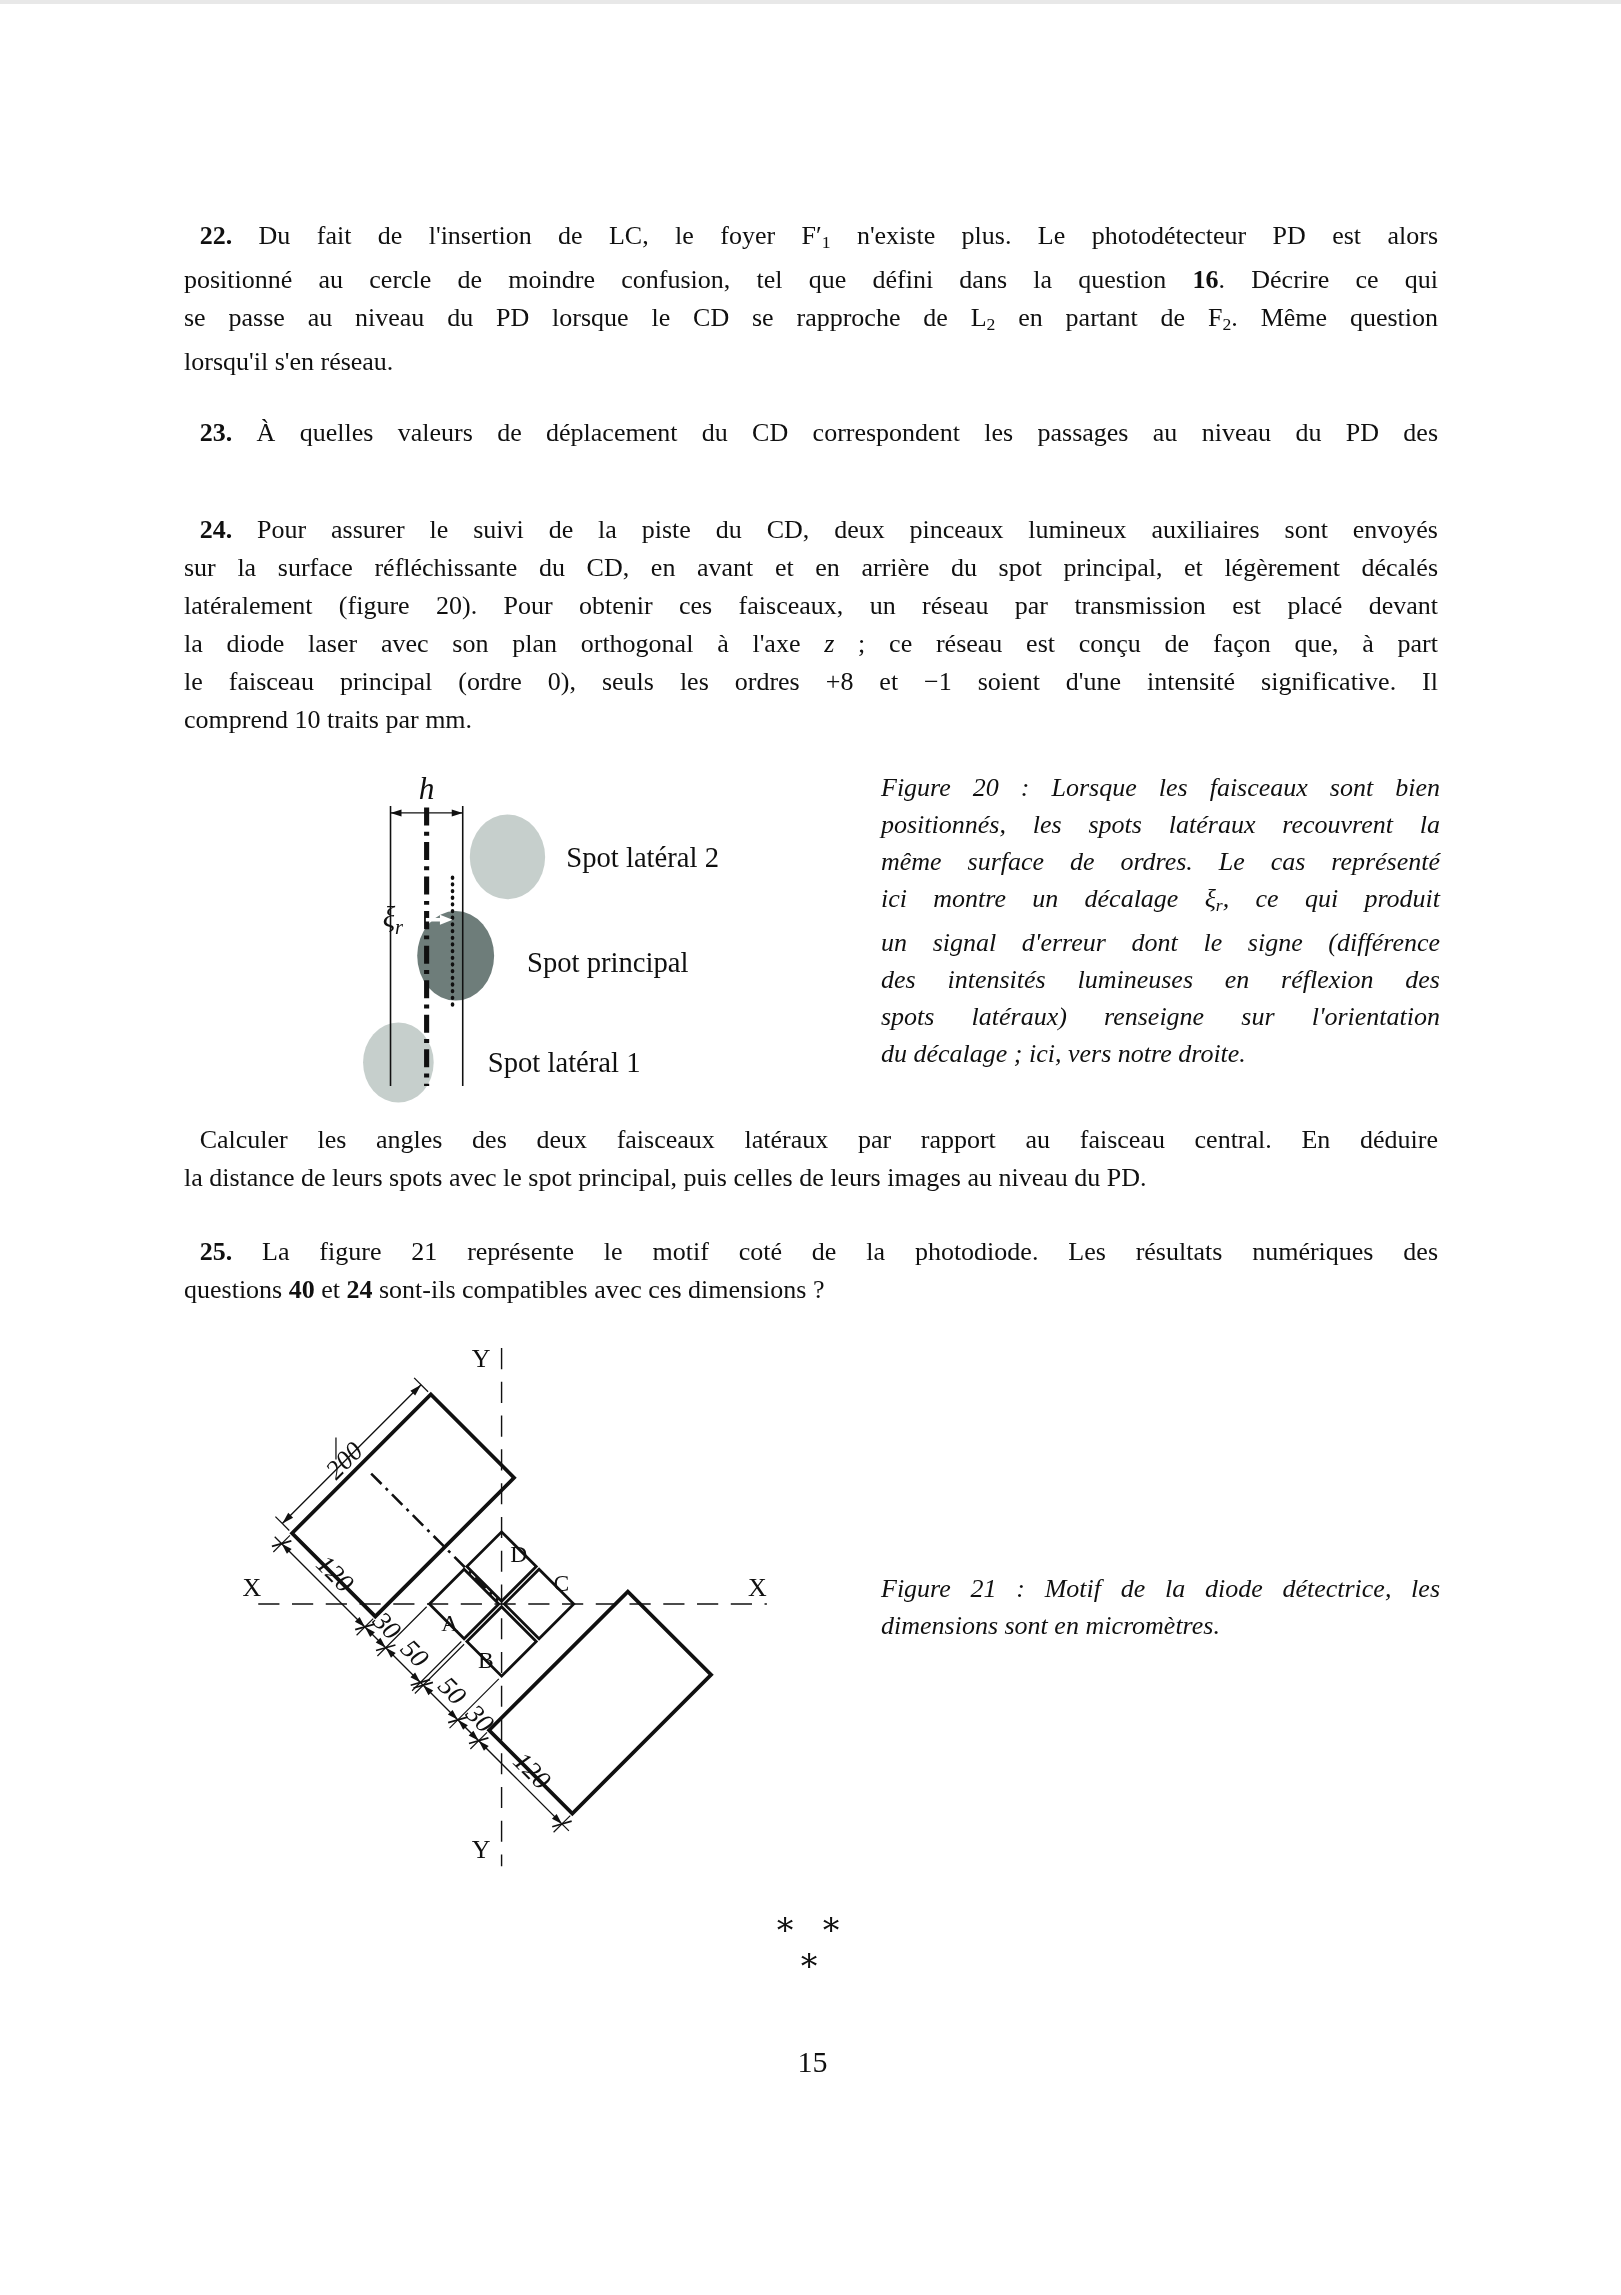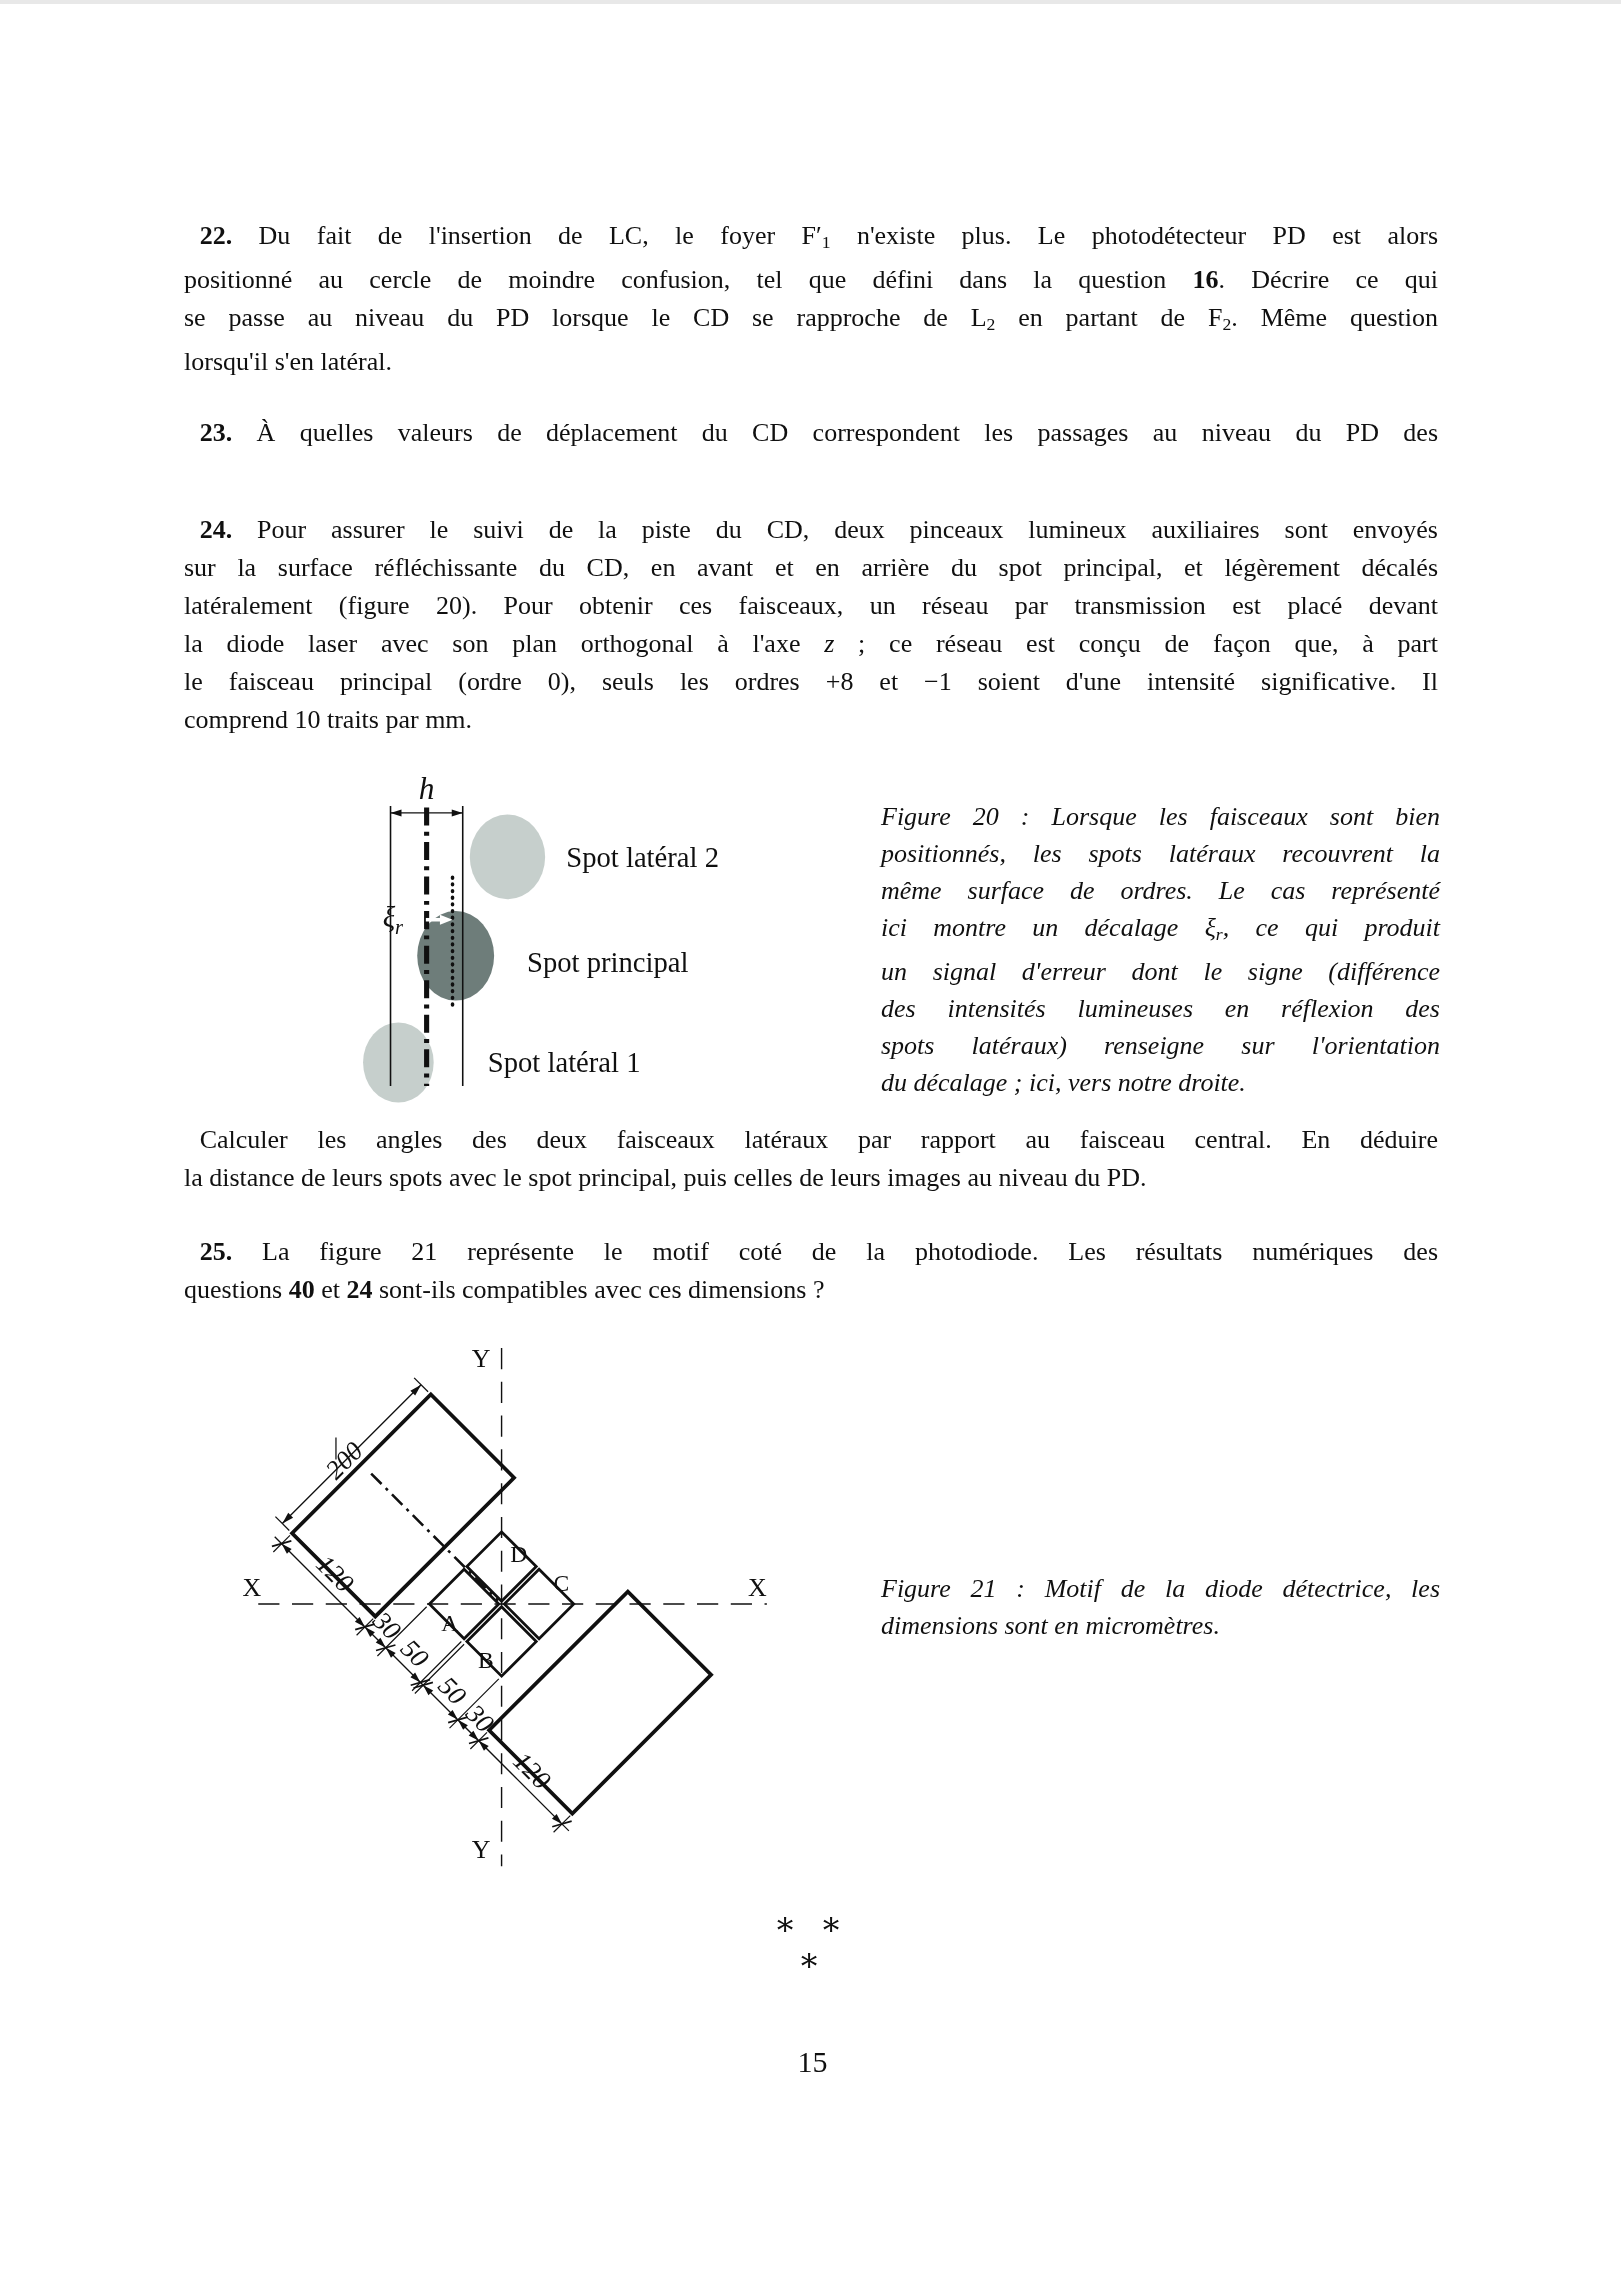--- a/index.html
+++ b/index.html
@@ -21,21 +21,21 @@
 </style>
 </head>
 <body>
 
 <div class="page">
 
   <div class="para" style="top:213px">
       <div class="ln first"><b>22.</b> Du fait de l'insertion de LC, le foyer F′<sub>1</sub> n'existe plus. Le photodétecteur PD est alors</div>
       <div class="ln">positionné au cercle de moindre confusion, tel que défini dans la question <b>16</b>. Décrire ce qui</div>
       <div class="ln">se passe au niveau du PD lorsque le CD se rapproche de L<sub>2</sub> en partant de F<sub>2</sub>. Même question</div>
-      <div class="ln last">lorsqu'il s'en latéral.</div>
+      <div class="ln last">lorsqu'il s'en réseau.</div>
     </div>
   <div class="para" style="top:410px">
       <div class="ln first"><b>23.</b> À quelles valeurs de déplacement du CD correspondent les passages au niveau du PD des</div>
     </div>
   <div class="para" style="top:507px">
       <div class="ln first"><b>24.</b> Pour assurer le suivi de la piste du CD, deux pinceaux lumineux auxiliaires sont envoyés</div>
       <div class="ln">sur la surface réfléchissante du CD, en avant et en arrière du spot principal, et légèrement décalés</div>
       <div class="ln">latéralement (figure 20). Pour obtenir ces faisceaux, un réseau par transmission est placé devant</div>
       <div class="ln">la diode laser avec son plan orthogonal à l'axe <i>z</i> ; ce réseau est conçu de façon que, à part</div>
       <div class="ln">le faisceau principal (ordre 0), seuls les ordres +8 et −1 soient d'une intensité significative. Il</div>
@@ -61,21 +61,21 @@
     <line x1="103" y1="206" x2="123" y2="206" stroke="#ffffff" stroke-width="4.5"></line>
     <polygon points="137,206 121,199.5 121,212.5" fill="#ffffff"></polygon>
 
     <text x="104" y="52" text-anchor="middle" font-size="40" font-style="italic">h</text>
     <text x="48" y="215" font-size="37" font-style="italic"><tspan>ξ</tspan><tspan dy="9" font-size="26">r</tspan></text>
     <text x="282" y="139" font-size="36.5">Spot latéral 2</text>
     <text x="232" y="272" font-size="36.5">Spot principal</text>
     <text x="182" y="400" font-size="36.5">Spot latéral 1</text>
   </svg>
 
-  <div class="cap" style="top:794px">
+  <div class="cap" style="top:765px">
       <div class="ln first">Figure 20 : Lorsque les faisceaux sont bien</div>
       <div class="ln">positionnés, les spots latéraux recouvrent la</div>
       <div class="ln">même surface de ordres. Le cas représenté</div>
       <div class="ln">ici montre un décalage ξ<sub>r</sub>, ce qui produit</div>
       <div class="ln">un signal d'erreur dont le signe (différence</div>
       <div class="ln">des intensités lumineuses en réflexion des</div>
       <div class="ln">spots latéraux) renseigne sur l'orientation</div>
       <div class="ln last">du décalage ; ici, vers notre droite.</div>
     </div>
 

